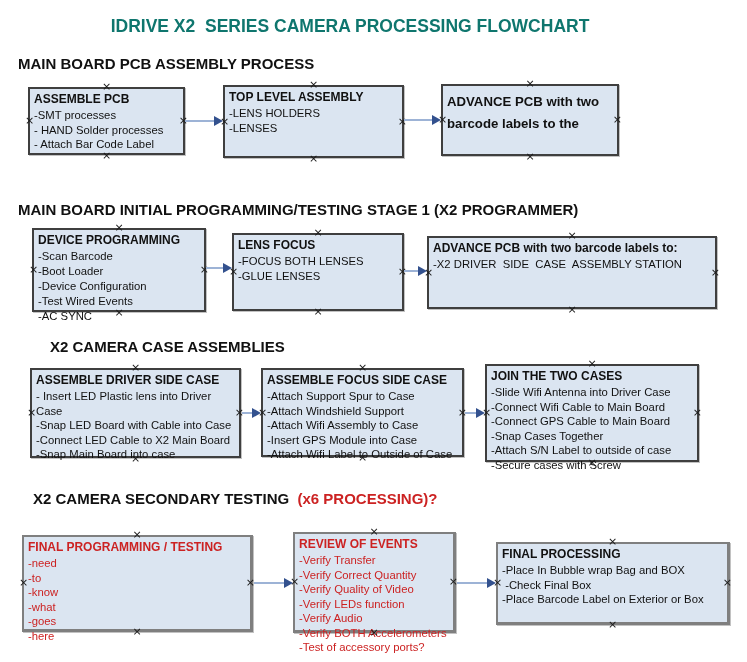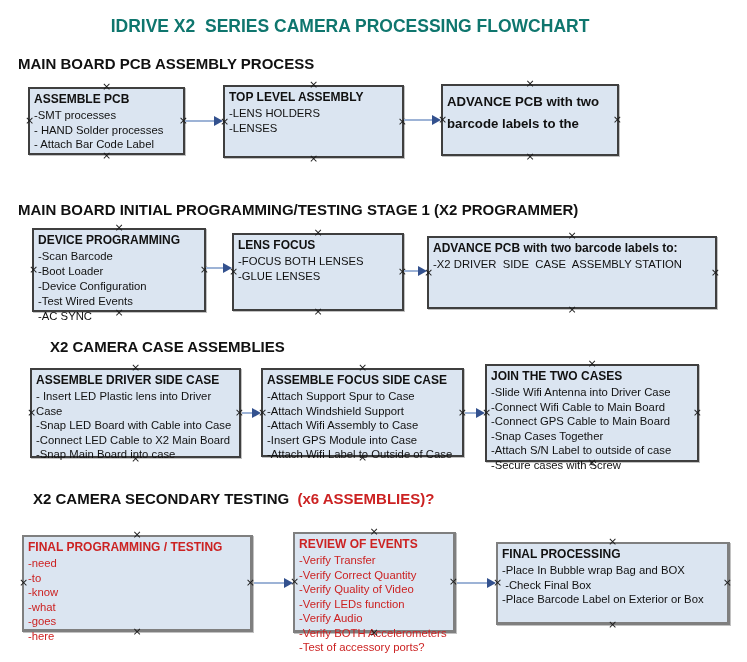--- a/index.html
+++ b/index.html
@@ -207,21 +207,21 @@
     </div>
   <div class="arrow" style="left:242px;top:408px;width:19px;">
       <div class="line"></div>
       <div class="head"></div>
     </div>
   <div class="arrow" style="left:465px;top:408px;width:20px;">
       <div class="line"></div>
       <div class="head"></div>
     </div>
 
-  <div class="section-header" style="left:33px;top:490px;"><span>X2 CAMERA SECONDARY TESTING  </span><span class="red-part">(x6 ASSEMBLIES)?</span></div>
+  <div class="section-header" style="left:33px;top:490px;"><span>X2 CAMERA SECONDARY TESTING  </span><span class="red-part">(x6 PROCESSING)?</span></div>
   <div class="box light-border red-text" style="left:22px;top:535px;width:231px;height:97px;">
     <div class="box-title">FINAL PROGRAMMING / TESTING</div>
     <ul class="box-items">
         <li>-need</li>
         <li>-to</li>
         <li>-know</li>
         <li>-what</li>
         <li>-goes</li>
         <li>-here</li>
       </ul>

